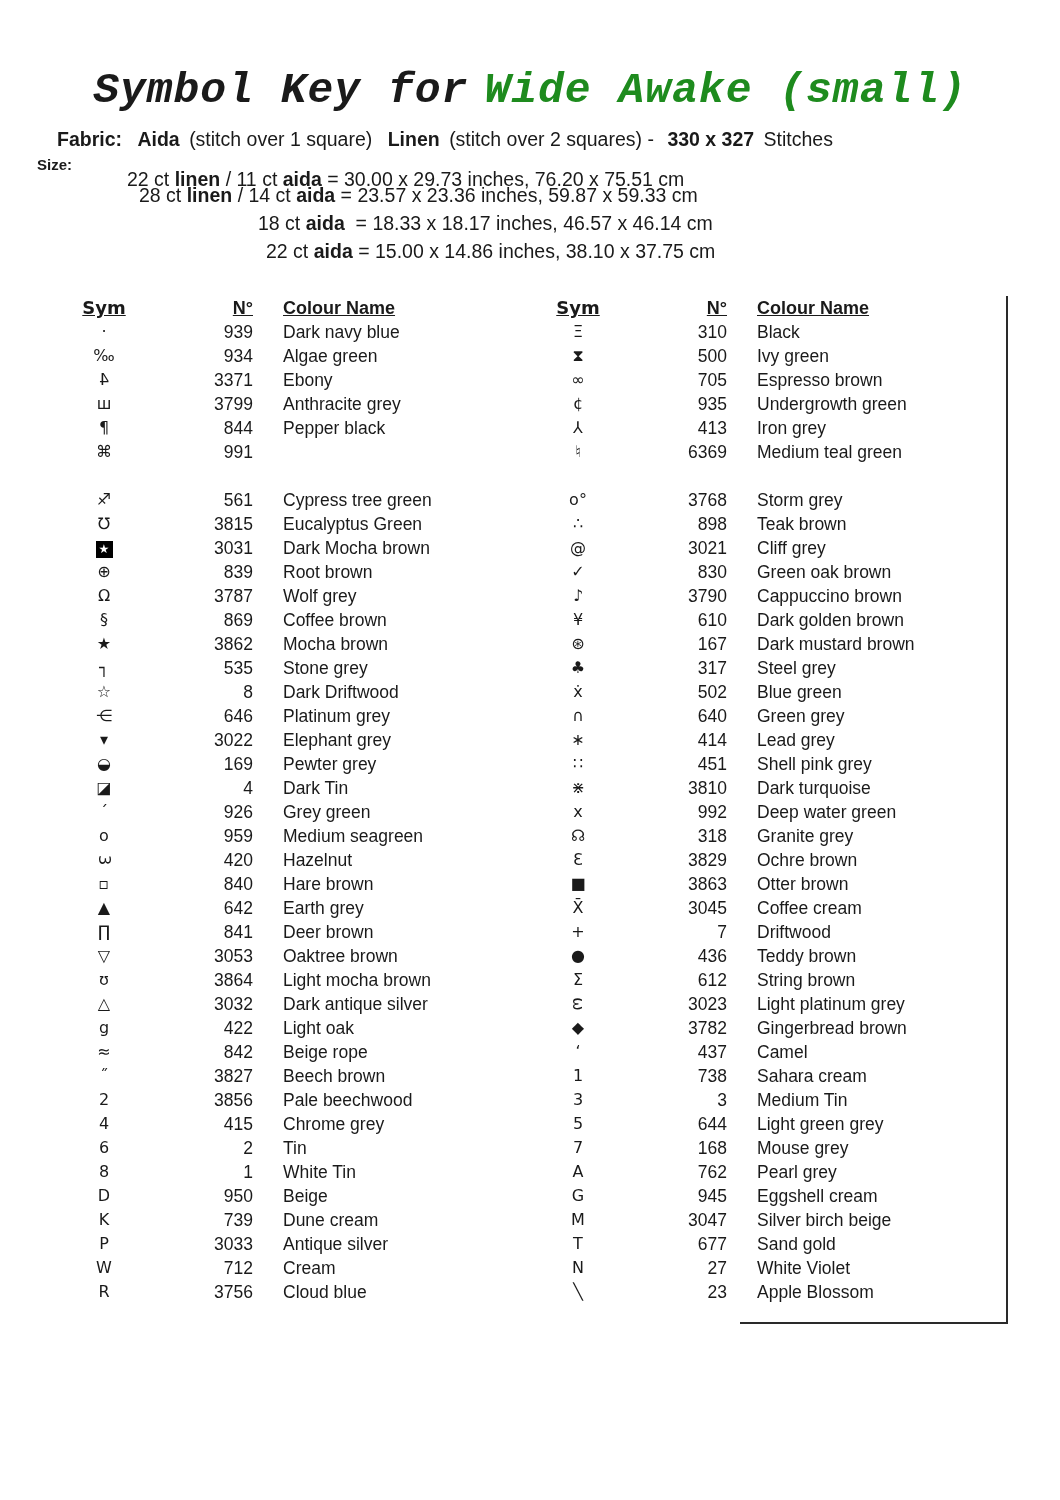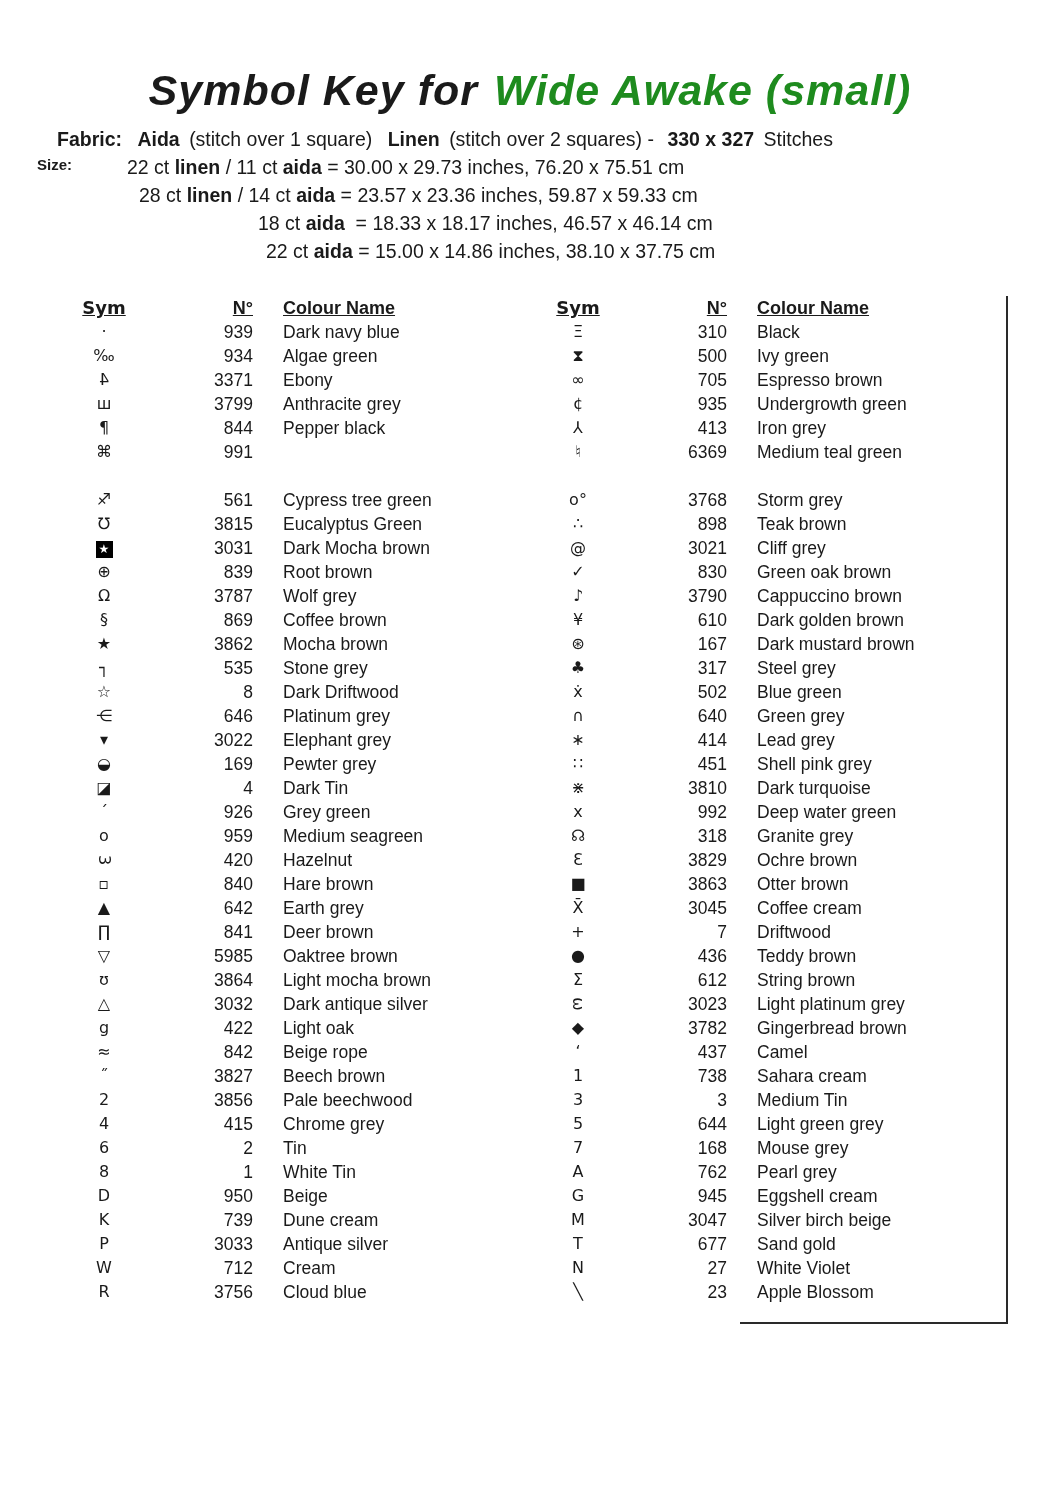--- a/index.html
+++ b/index.html
@@ -4,33 +4,33 @@
 <style>
   html,body{margin:0;padding:0;}
   body{
     width:1060px;height:1500px;position:relative;background:#ffffff;
     font-family:"Liberation Sans",sans-serif;color:#1a1a1a;overflow:hidden;
   }
   .b{font-weight:bold;}
   
   .title{
     position:absolute;top:66px;left:0;width:100%;text-align:center;
-    font-family:Liberation Sans, sans-serif;font-style:italic;font-weight:bold;
+    font-family:Liberation Mono, monospace;font-style:italic;font-weight:bold;
     font-size:43px;letter-spacing:1px;white-space:nowrap;
   }
   .title .green{margin-left:16px;}
   
   .meta{position:absolute;left:37px;font-size:19.5px;white-space:nowrap;margin-left:20px;}
   #fabric{top:128px;}
   #fabric .ml6{margin-left:4px;}
   #fabric .ml10{margin-left:8px;}
   #fabric .ml12{margin-left:10px;}
   .size-label{position:absolute;left:37px;top:156px;font-weight:bold;font-size:15px;}
   .size-line{position:absolute;font-size:19.5px;white-space:pre;}
-  #sz0{left:127px;top:156px;}
+  #sz0{left:127px;top:168px;}
   #sz1{left:139px;top:184px;}
   #sz2{left:258px;top:212px;}
   #sz3{left:266px;top:240px;}
   
   .kcol{position:absolute;top:296px;width:450px;}
   #kcol0{left:60px;}
   #kcol1{left:534px;}
   .khead,.krow{display:flex;height:24px;line-height:24px;font-size:17.5px;}
   .khead span{font-weight:bold;text-decoration:underline;font-size:18px;}
   .c-sym{width:88px;text-align:center;font-family:"DejaVu Sans",sans-serif;font-size:16px;flex:none;}
@@ -195,21 +195,21 @@
       <span class="c-num">642</span>
       <span class="c-name">Earth grey</span>
     </div>
     <div class="krow">
       <span class="c-sym"><span class="sg">∏</span></span>
       <span class="c-num">841</span>
       <span class="c-name">Deer brown</span>
     </div>
     <div class="krow">
       <span class="c-sym"><span class="sg">▽</span></span>
-      <span class="c-num">5985</span>
+      <span class="c-num">3053</span>
       <span class="c-name">Oaktree brown</span>
     </div>
     <div class="krow">
       <span class="c-sym"><span class="sg">ʊ</span></span>
       <span class="c-num">3864</span>
       <span class="c-name">Light mocha brown</span>
     </div>
     <div class="krow">
       <span class="c-sym"><span class="sg">△</span></span>
       <span class="c-num">3032</span>

